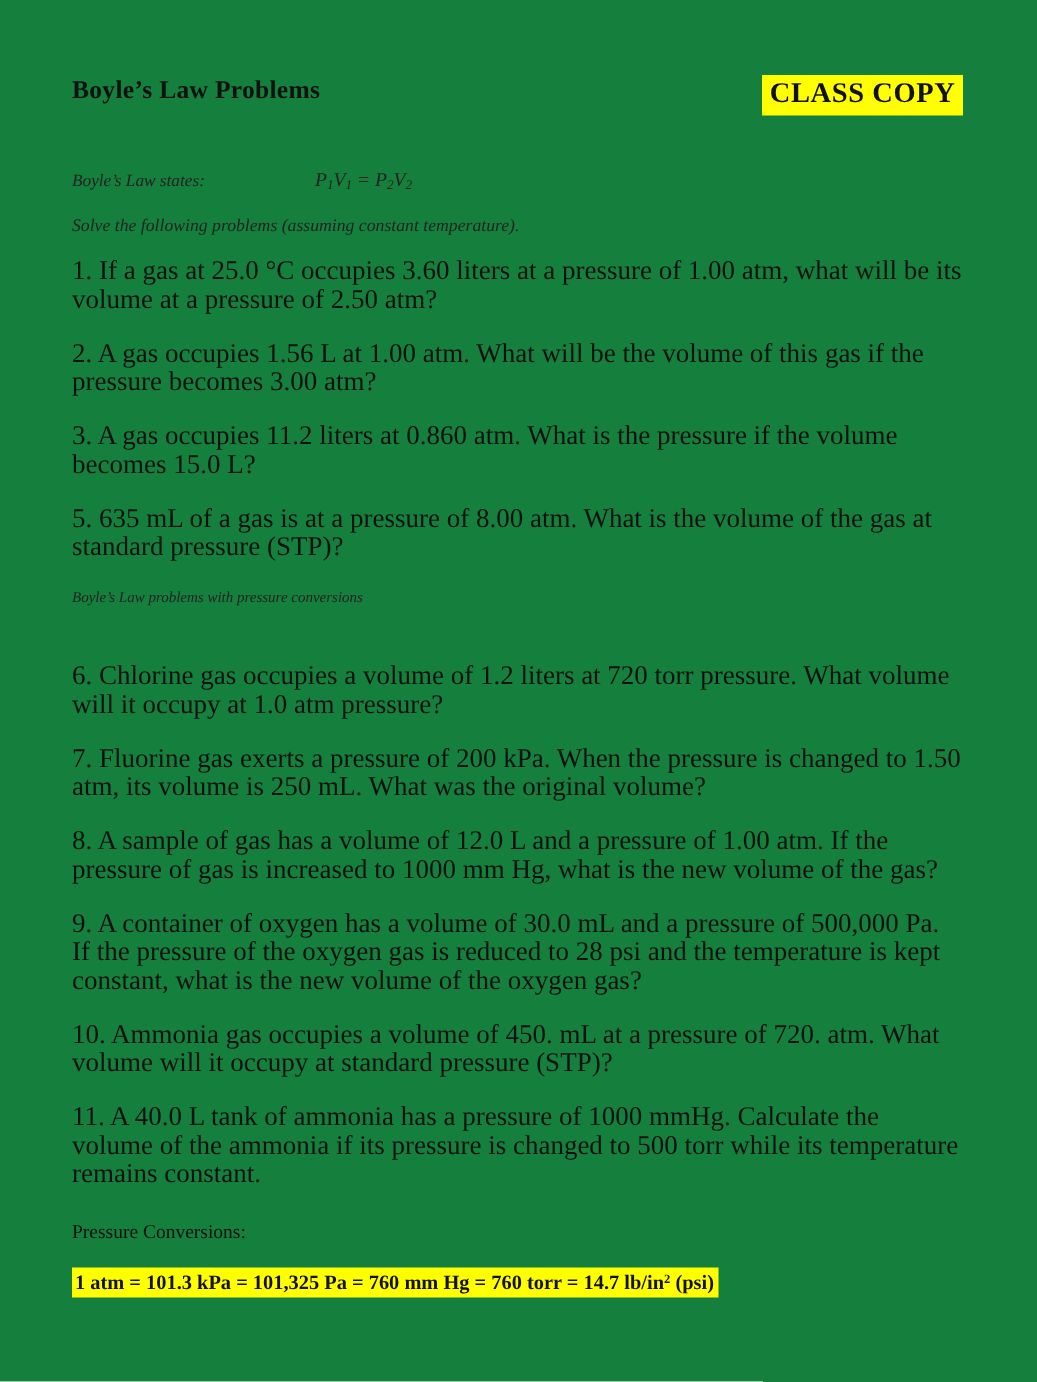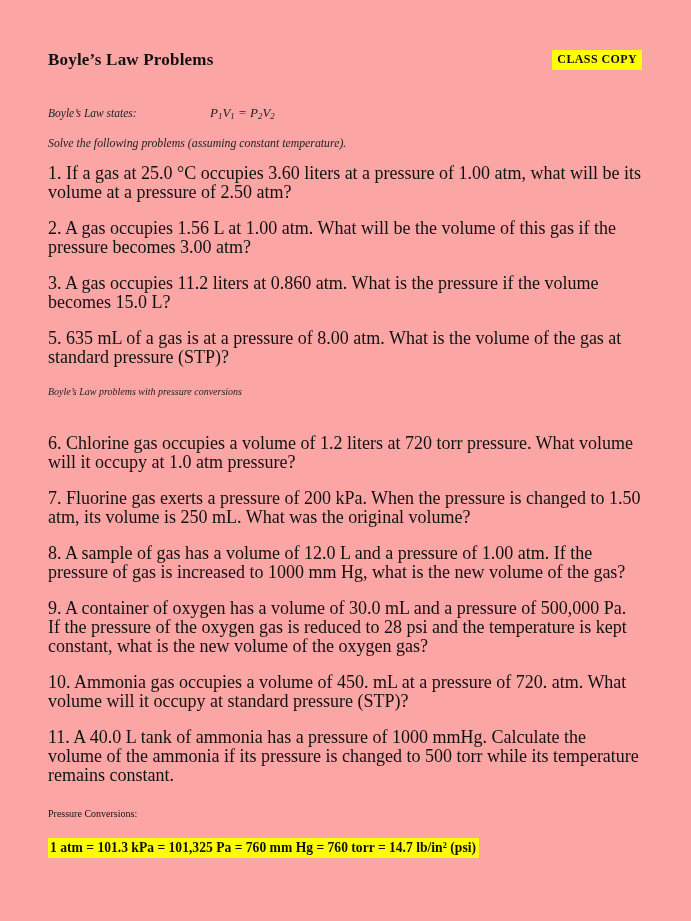--- a/index.html
+++ b/index.html
@@ -4,39 +4,39 @@
 <style>
   html, body {
     margin: 0;
     padding: 0;
     background: #ffffff;
   }
   .page {
     position: relative;
     width: 691px;
     height: 921px;
-    background: #fca5a5;
+    background: #15803d;
     box-sizing: border-box;
     padding: 50px 49px 0 48px;
     font-family: "Liberation Serif", "DejaVu Serif", serif;
     color: #111111;
     overflow: hidden;
   }
   .header-row {
     display: flex;
     justify-content: space-between;
     align-items: flex-start;
   }
   .doc-title {
     font-size: 17px;
     font-weight: bold;
     letter-spacing: 0.2px;
   }
   .stamp {
-    font-size: 12px;
+    font-size: 19px;
     font-weight: 600;
     padding: 2px 5px 3px 5px;
     letter-spacing: 0.4px;
   }
   .hl {
     background: #ffff00; 
   }
   .law-row {
     margin-top: 35px;
     font-size: 11.5px;
@@ -78,21 +78,21 @@
     font-style: italic;
     font-size: 10px;
     color: #222;
     margin: 0 0 35px 0;
     line-height: 15px;
   }
   .footer {
     margin-top: 20px;
   }
   .footer-label {
-    font-size: 10px;
+    font-size: 13px;
     line-height: 18px;
   }
   .conversion-line {
     display: inline-block;
     font-size: 13.6px;
     font-weight: bold;
     line-height: 17px;
     padding: 1px 3px 2px 2px;
     margin-top: 15px;
   }

